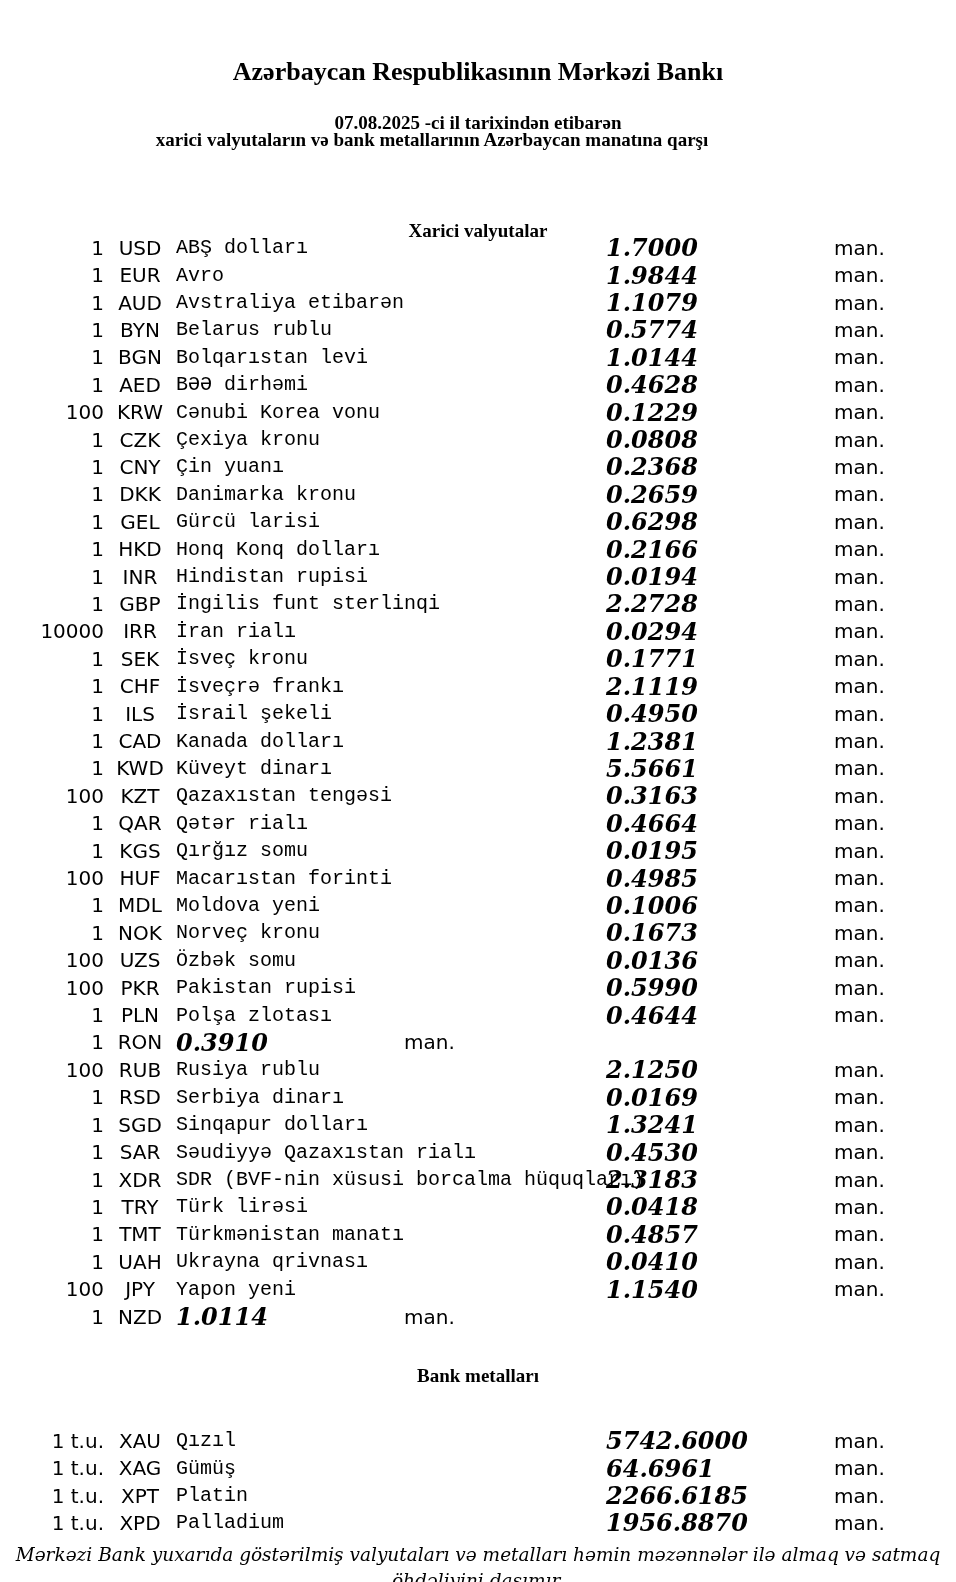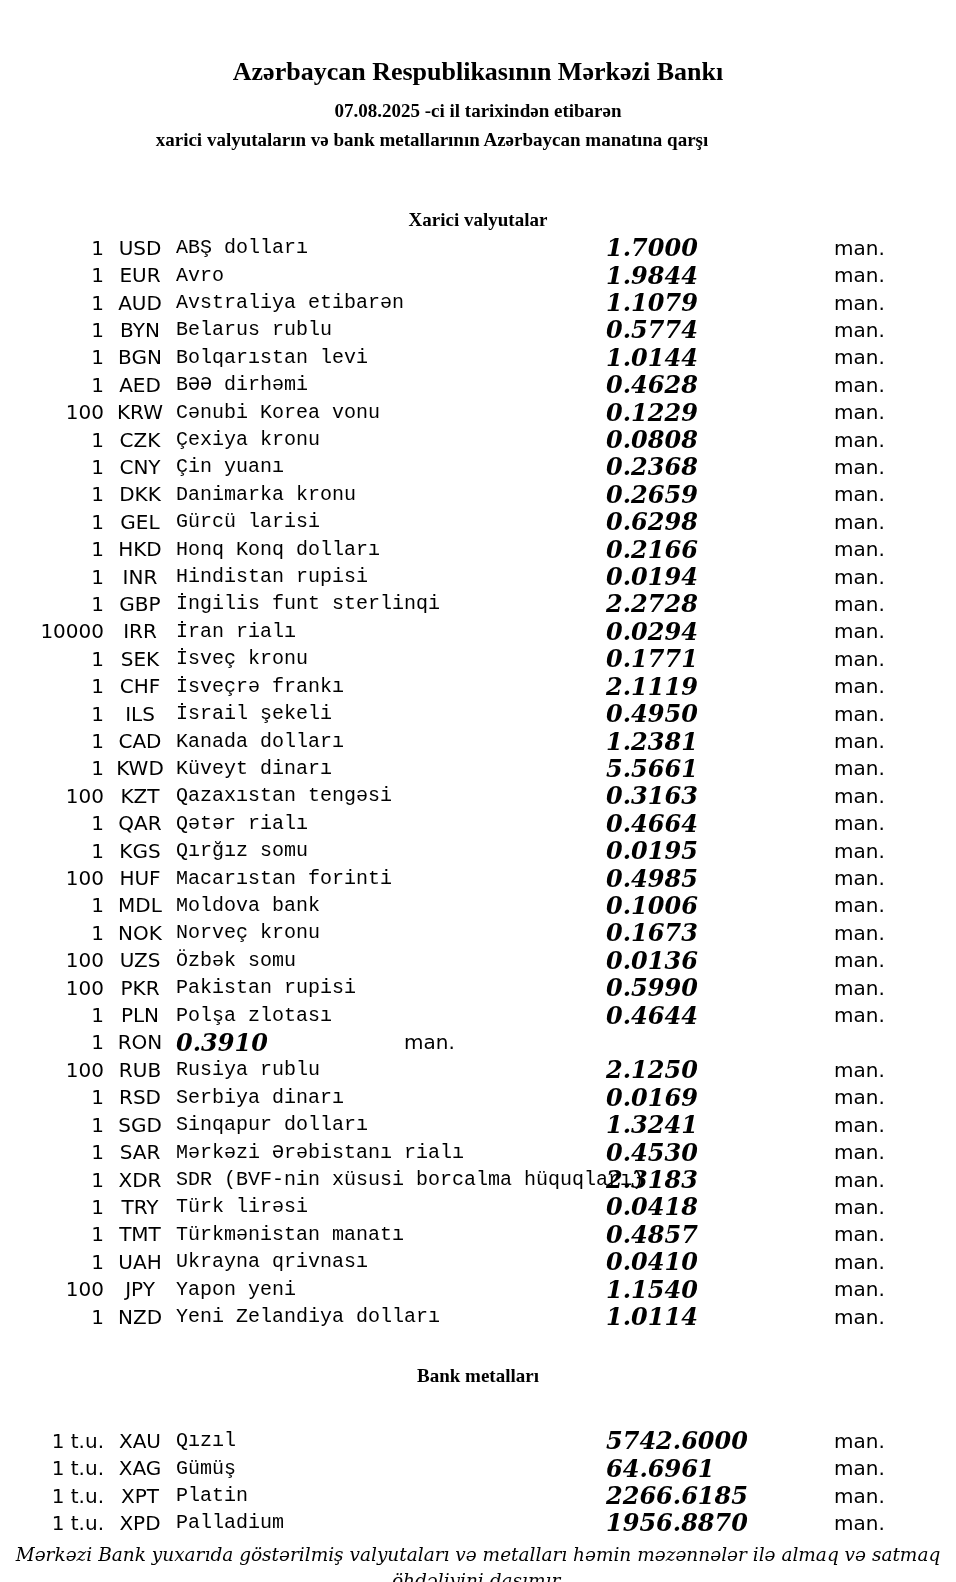--- a/index.html
+++ b/index.html
@@ -22,21 +22,21 @@
     left: 0;
     width: 956px;
     text-align: center;
     font-family: "Liberation Serif", serif;
     font-weight: bold;
     font-size: 26px;
     line-height: 32px;
   }
   .date-line {
     position: absolute;
-    top: 99px;
+    top: 111px;
     left: 0;
     width: 956px;
     text-align: center;
     font-family: "Liberation Serif", serif;
     font-weight: bold;
     font-size: 19px;
     line-height: 24px;
   }
   .subtitle {
     position: absolute;
@@ -52,21 +52,21 @@
   .section-heading {
     position: absolute;
     left: 0;
     width: 956px;
     text-align: center;
     font-family: "Liberation Serif", serif;
     font-weight: bold;
     font-size: 19px;
     line-height: 24px;
   }
-  #fx-heading { top: 208px; }
+  #fx-heading { top: 219px; }
   #metals-heading { top: 1364px; }
 
   .rate-table {
     position: absolute;
     left: 0;
     width: 956px;
   }
   #fx-table { top: 234px; }
   #metals-table { top: 1427px; }
 
@@ -299,21 +299,21 @@
       <div class="row">
         <span class="col qty">100</span>
         <span class="col code">HUF</span>
         <span class="col name">Macarıstan forinti</span>
         <span class="col rate">0.4985</span>
         <span class="col man">man.</span>
       </div>
       <div class="row">
         <span class="col qty">1</span>
         <span class="col code">MDL</span>
-        <span class="col name">Moldova bank</span>
+        <span class="col name">Moldova yeni</span>
         <span class="col rate">0.1006</span>
         <span class="col man">man.</span>
       </div>
       <div class="row">
         <span class="col qty">1</span>
         <span class="col code">NOK</span>
         <span class="col name">Norveç kronu</span>
         <span class="col rate">0.1673</span>
         <span class="col man">man.</span>
       </div>
@@ -361,21 +361,21 @@
       <div class="row">
         <span class="col qty">1</span>
         <span class="col code">SGD</span>
         <span class="col name">Sinqapur dolları</span>
         <span class="col rate">1.3241</span>
         <span class="col man">man.</span>
       </div>
       <div class="row">
         <span class="col qty">1</span>
         <span class="col code">SAR</span>
-        <span class="col name">Mərkəzi Ərəbistanı rialı</span>
+        <span class="col name">Səudiyyə Qazaxıstan rialı</span>
         <span class="col rate">0.4530</span>
         <span class="col man">man.</span>
       </div>
       <div class="row">
         <span class="col qty">1</span>
         <span class="col code">XDR</span>
         <span class="col name">SDR (BVF-nin xüsusi borcalma hüquqları)</span>
         <span class="col rate">2.3183</span>
         <span class="col man">man.</span>
       </div>
@@ -403,21 +403,20 @@
       <div class="row">
         <span class="col qty">100</span>
         <span class="col code">JPY</span>
         <span class="col name">Yapon yeni</span>
         <span class="col rate">1.1540</span>
         <span class="col man">man.</span>
       </div>
       <div class="row">
         <span class="col qty">1</span>
         <span class="col code">NZD</span>
-        <span class="col name">Yeni Zelandiya dolları</span>
         <span class="col rate">1.0114</span>
         <span class="col man">man.</span>
       </div>
     </div>
 
   <div class="section-heading" id="metals-heading">Bank metalları</div>
 
   <div class="rate-table" id="metals-table">
       <div class="row">
         <span class="col qty">1 t.u.</span>

